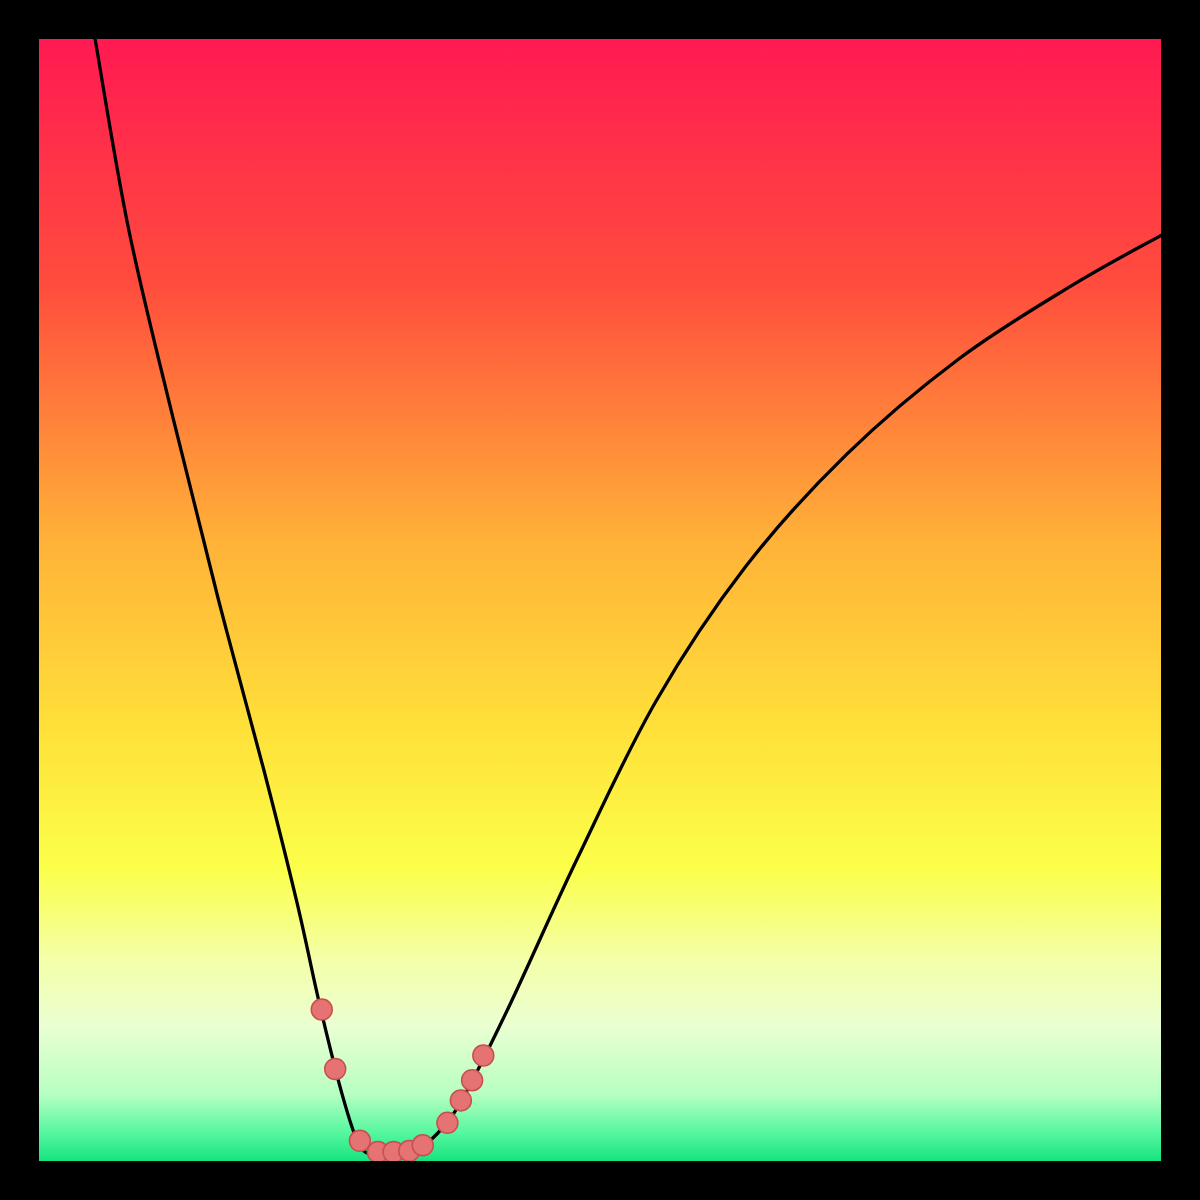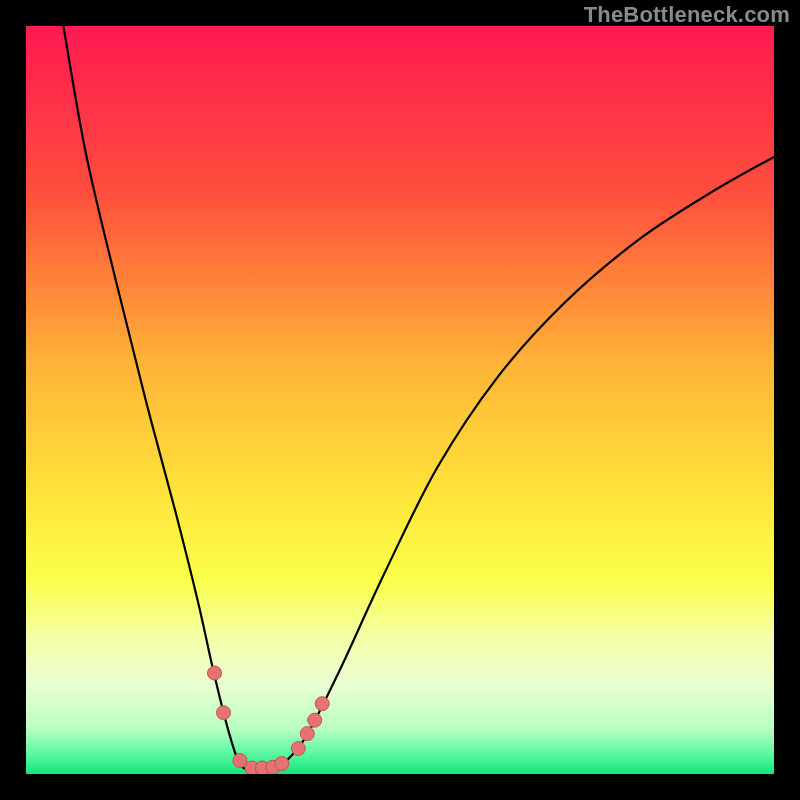--- a/index.html
+++ b/index.html
@@ -34,21 +34,20 @@
     top: 26px;
     width: 748px;
     height: 748px;
     display: block;
   }
 </style>
 </head>
 <body>
 <div class="frame">
 
-  <div class="watermark">TheBottleneck.com</div>
 
   <svg class="plot" viewBox="0 0 748 748" preserveAspectRatio="none">
     <defs>
       <linearGradient id="bg-grad" x1="0" y1="0" x2="0" y2="1">
           <stop offset="0%" stop-color="#ff1a52"></stop>
           <stop offset="22%" stop-color="#ff4d3d"></stop>
           <stop offset="45%" stop-color="#ffb338"></stop>
           <stop offset="62%" stop-color="#ffe23a"></stop>
           <stop offset="74%" stop-color="#fbff4a"></stop>
           <stop offset="82%" stop-color="#f4ffa8"></stop>

